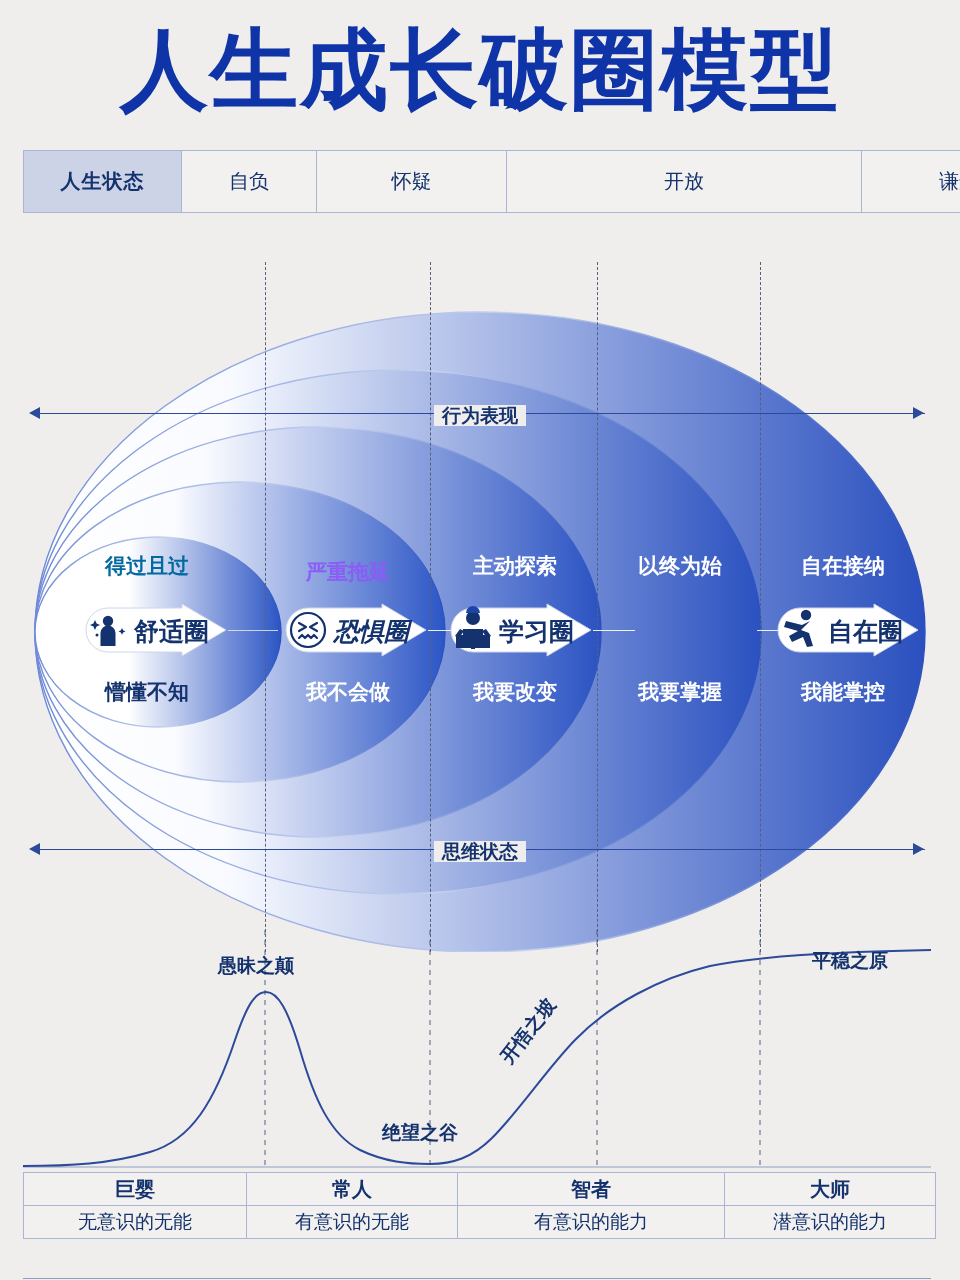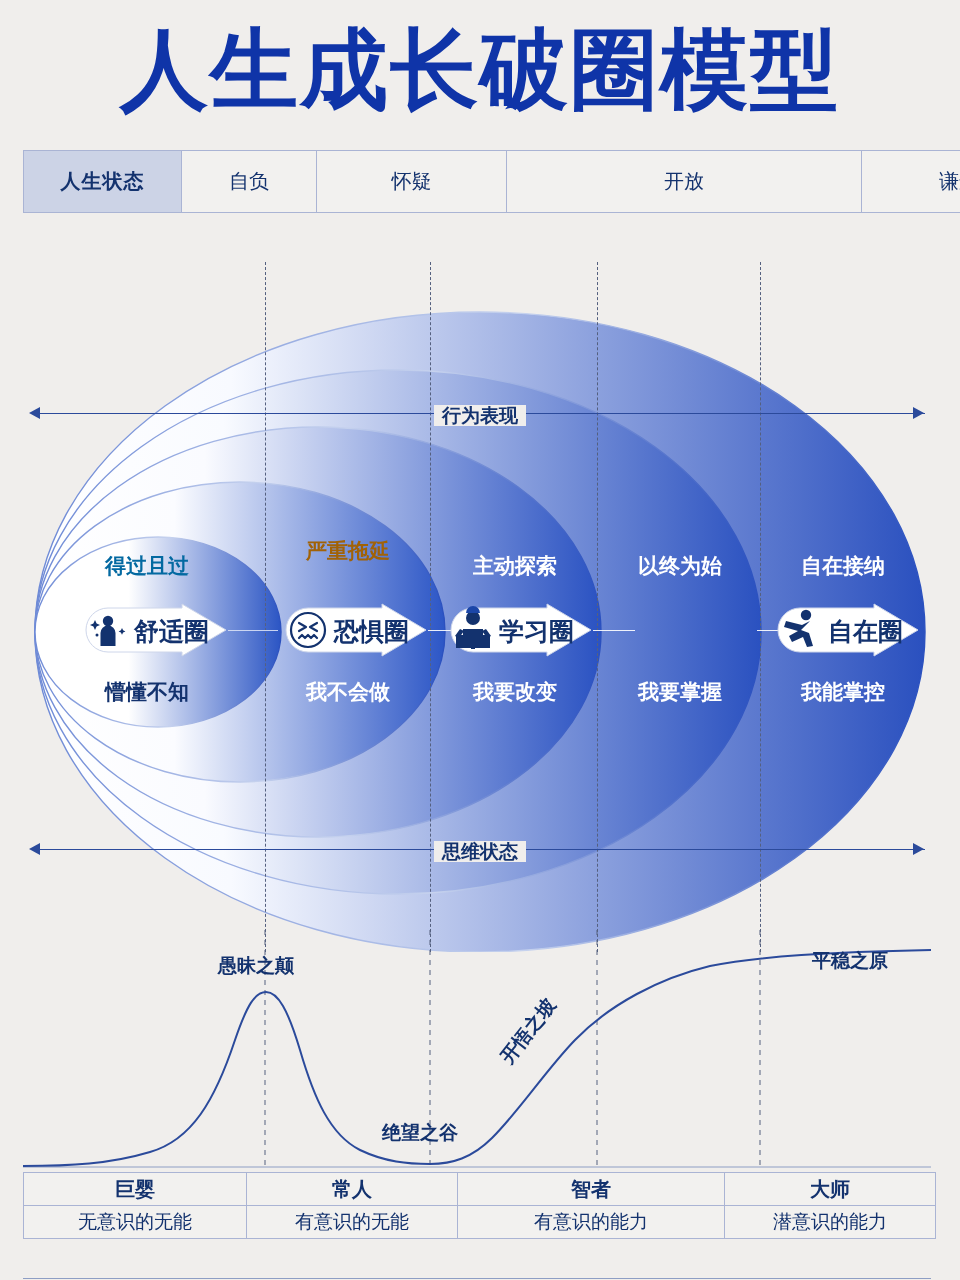--- a/index.html
+++ b/index.html
@@ -206,23 +206,23 @@
           <path d="M22.5 44 L22.5 31 A7.5 7.5 0 0 1 37.5 31 L37.5 44 Z"></path>
           <path d="M17 18 l1.6 3.4 3.4 1.6 -3.4 1.6 -1.6 3.4 -1.6 -3.4 -3.4 -1.6 3.4 -1.6 Z"></path>
           <path d="M44 26 l1.1 2.3 2.3 1.1 -2.3 1.1 -1.1 2.3 -1.1 -2.3 -2.3 -1.1 2.3 -1.1 Z"></path>
           <circle cx="19" cy="33" r="1.5"></circle>
         </g>
         <text x="56" y="38" font-family="DejaVu Sans, Liberation Sans, sans-serif" font-size="25" font-weight="bold" fill="#13326e">舒适圈</text>
       </svg>
     </div>
     <div class="connector" style="left:228px;top:368px;width:50px;background:#d8e0f5"></div>
 
-    <div class="stage-top" style="left:263px;top:275px;color:#a16207">严重拖延</div>
+    <div class="stage-top" style="left:263px;top:296px;color:#8b5cf6">严重拖延</div>
     <div class="stage-bot" style="left:263px;top:416px;color:#ffffff">我不会做</div>
-    <div class="badge" style="left:278px;top:340px;width:150px;">
+    <div class="badge" style="left:278px;top:340px;width:150px;font-style:italic;">
       <svg width="150" height="56" viewBox="0 0 150 56">
         <path d="M30 6 H104 V2 L148 28 L104 54 V50 H30 A22 22 0 0 1 30 6 Z" fill="#ffffff" stroke="#ced6ea" stroke-width="1"></path>
         <g fill="none" stroke="#13326e" stroke-width="2.2">
           <circle cx="30" cy="28" r="17"></circle>
           <path d="M21 21 l7 4 -7 4" stroke-linecap="round" stroke-linejoin="round"></path>
           <path d="M39 21 l-7 4 7 4" stroke-linecap="round" stroke-linejoin="round"></path>
           <path d="M21 36 l3 -3 3 3 3 -3 3 3 3 -3 3 3" stroke-linecap="round" stroke-linejoin="round"></path>
         </g>
         <text x="56" y="38" font-family="DejaVu Sans, Liberation Sans, sans-serif" font-size="25" font-weight="bold" fill="#13326e">恐惧圈</text>
       </svg>

